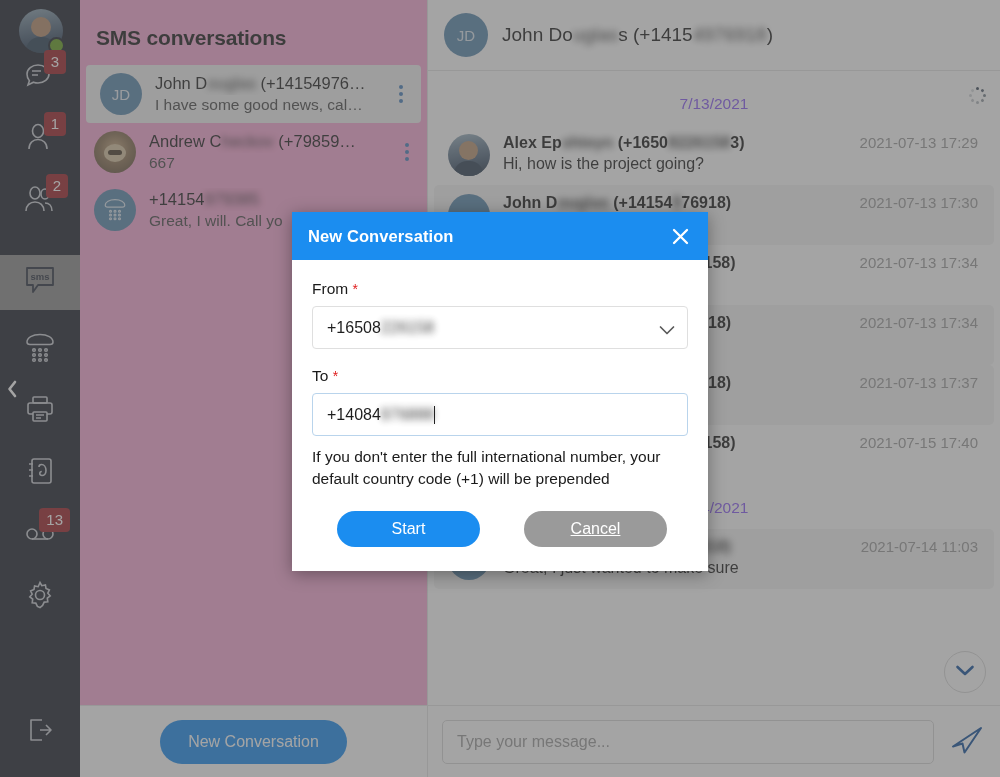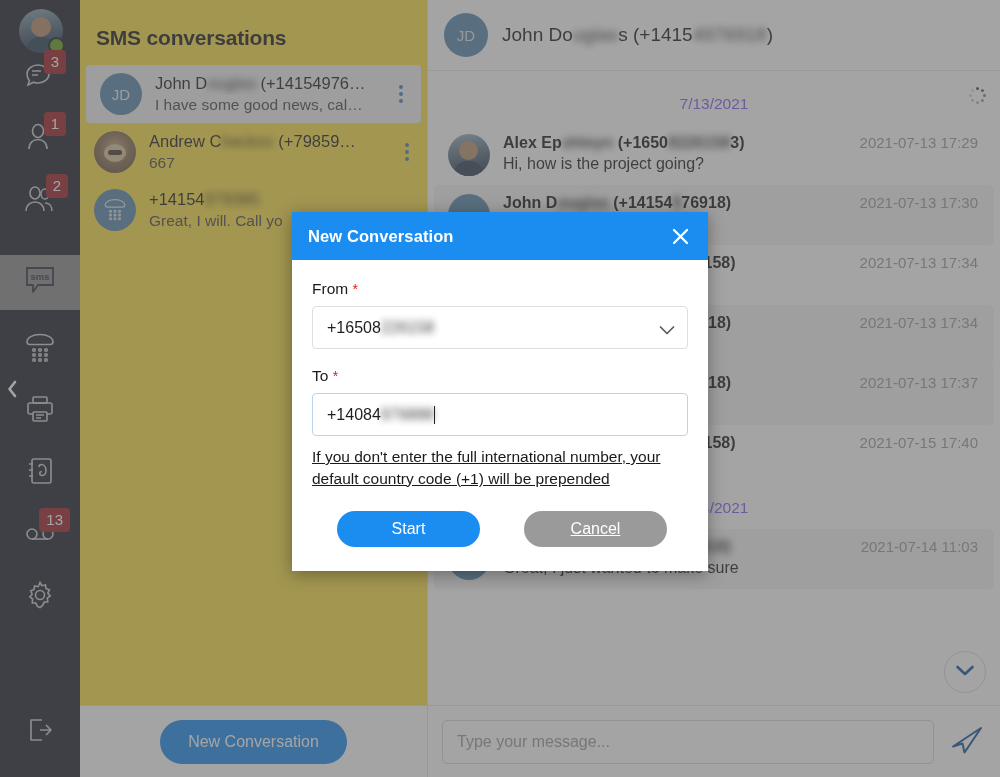--- a/index.html
+++ b/index.html
@@ -73,21 +73,21 @@
     z-index: 7;
   }
   .collapse-tab::after {
     content: ""; position: absolute; left: 0; top: 0; bottom: 0; width: 1px;
   }
 
   
   .list-panel {
     position: absolute; left: 80px; top: 0;
     width: 348px; height: 777px;
-    background: #fde047;
+    background: #f9a8d4;
     border-right: 1px solid #e4e4e4;
   }
   .list-title {
     font-size: 21px; font-weight: bold; color: #1c1c1c;
     padding: 26px 0 0 16px; letter-spacing: -0.2px;
   }
   .conv-list { margin-top: 15px; }
   .conv-item {
     position: relative;
     display: flex; align-items: center;
@@ -241,21 +241,21 @@
   .fld {
     width: 100%; height: 43px; border: 1px solid #dfdfdf; border-radius: 4px;
     padding: 0 36px 0 14px; font-size: 16px; color: #1e1e1e;
     font-family: "Liberation Sans", sans-serif; background: #fff;
   }
   .fld.to { border-color: #b9d4ec; padding-right: 14px; }
   .chev {
     position: absolute; right: 13px; top: 16px; pointer-events: none;
   }
   .spacer16 { height: 18px; }
-  .hint { font-size: 15.5px; color: #1a1a1a; line-height: 1.4; margin-top: 10px; text-decoration: underline; }
+  .hint { font-size: 15.5px; color: #1a1a1a; line-height: 1.4; margin-top: 10px; }
   .modal-actions {
     display: flex; gap: 44px; padding: 22px 20px 24px; justify-content: flex-start;
   }
   .btn {
     border: none; border-radius: 22px; height: 36px; min-width: 143px;
     font-size: 16px; color: #fff; cursor: pointer;
     font-family: "Liberation Sans", sans-serif;
   }
   .btn.primary { background: #1b8df0; margin-left: 25px; }
   .btn.secondary { background: #9a9a9a; text-decoration: underline; }

